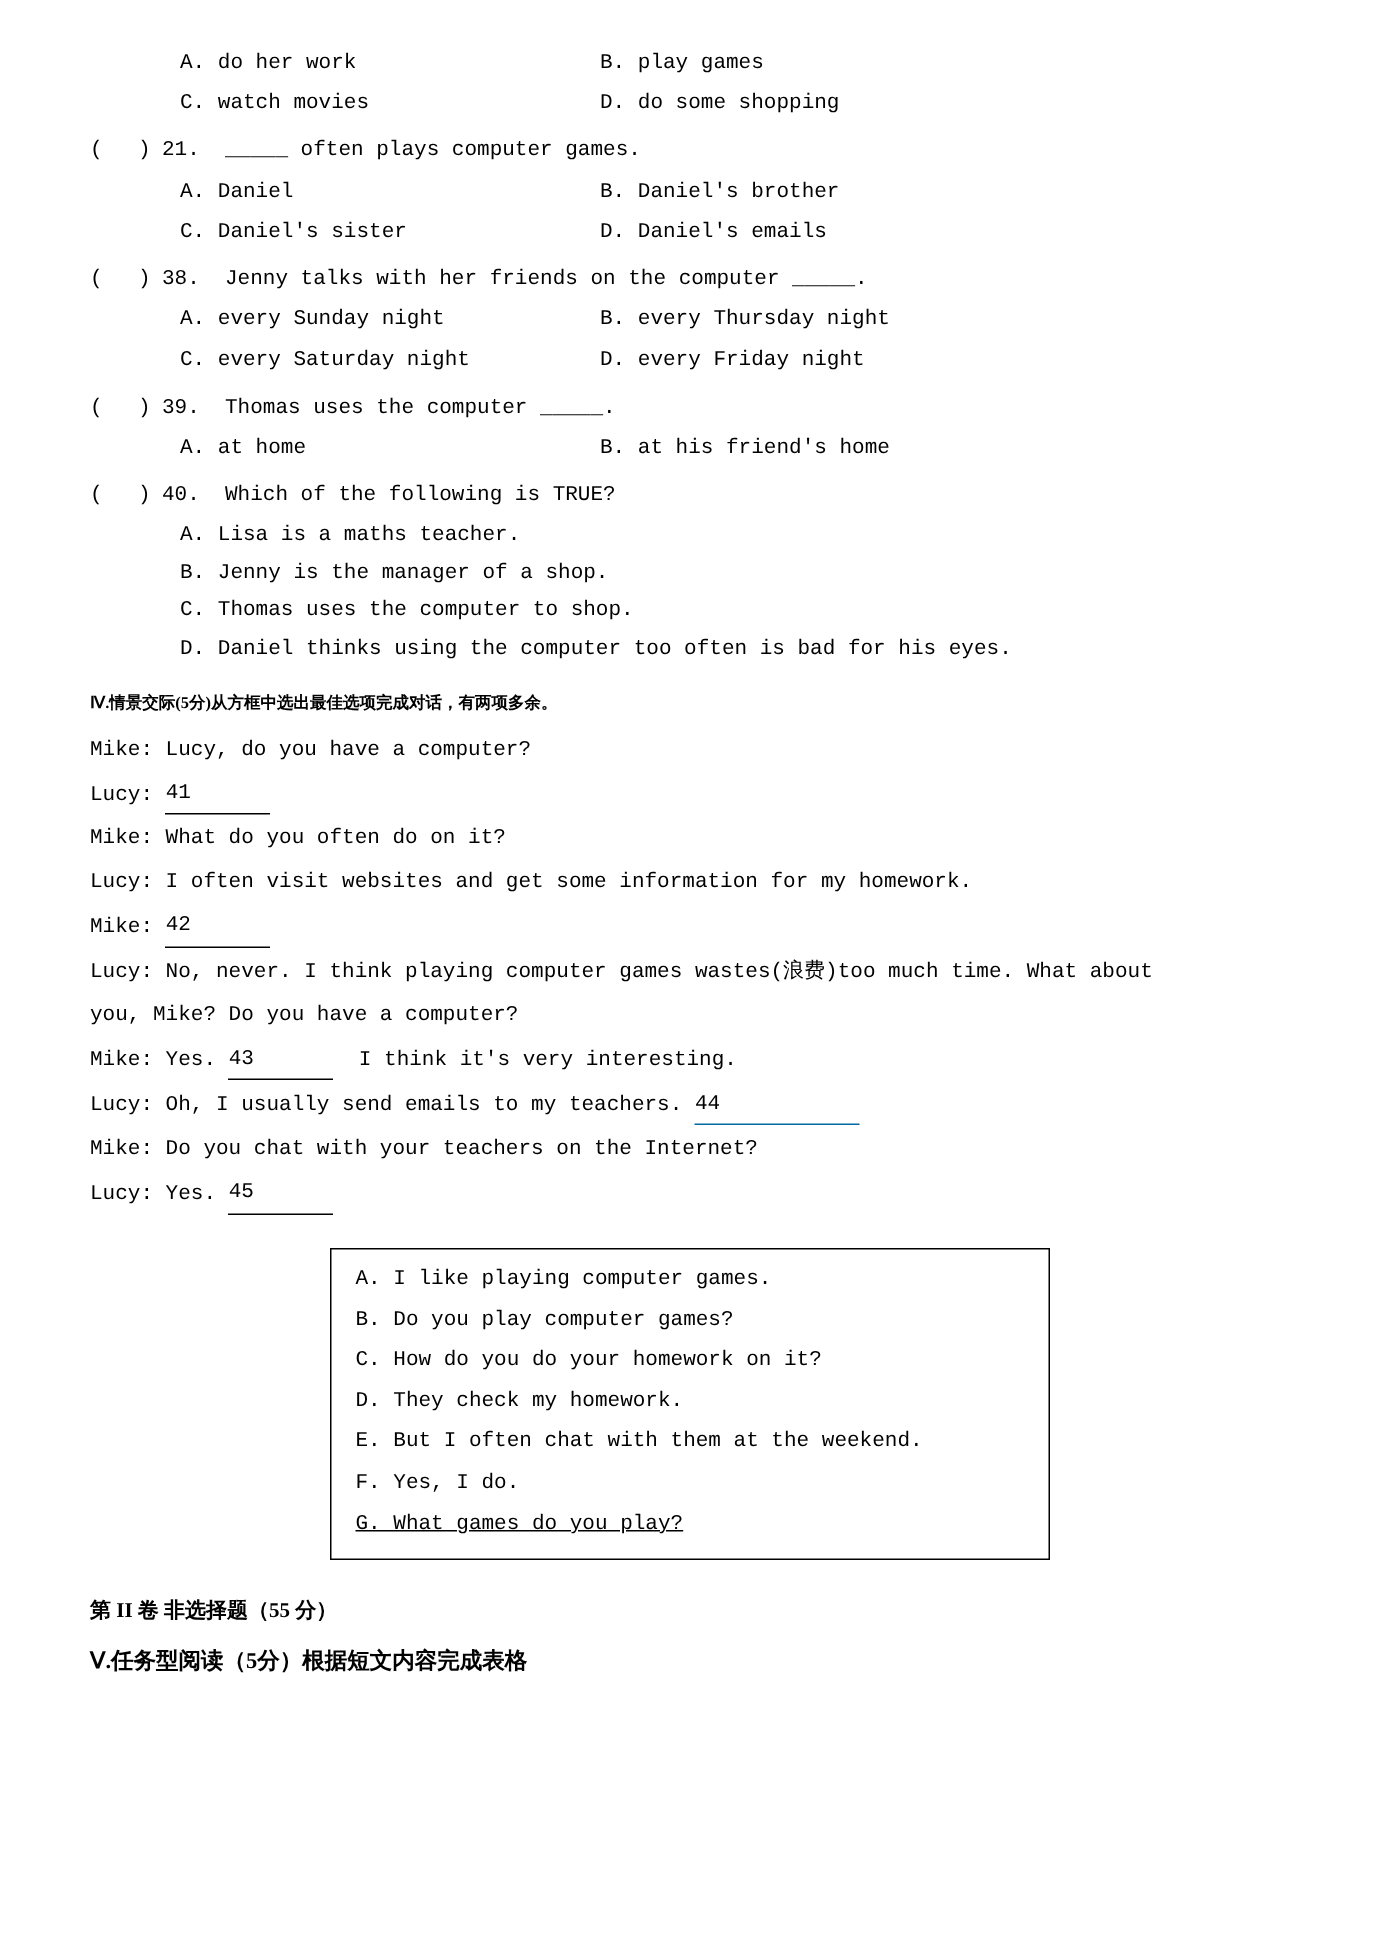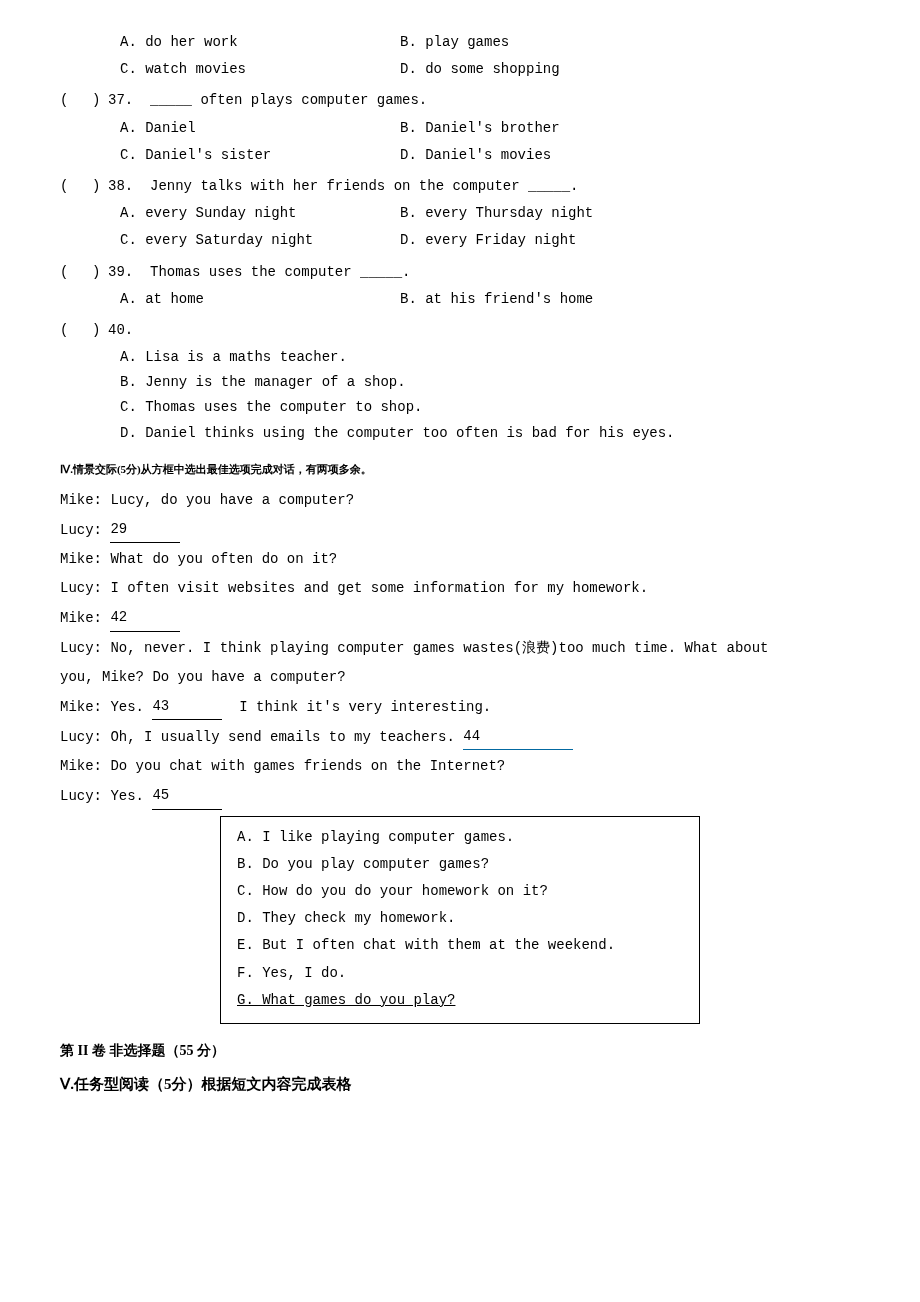--- a/index.html
+++ b/index.html
@@ -60,21 +60,21 @@
       vertical-align: bottom;
     }
     .blank-long {
       display: inline-block;
       border-bottom: 1px solid #0369a1;
       min-width: 110px;
       vertical-align: bottom;
     }
     .choice-box {
       border: 1px solid #000;
-      margin: 6px auto;
+      margin: 22px auto;
       width: 480px;
       padding: 8px 16px 8px 16px;
     }
     .choice-box-item {
       font-family: "Courier New", Courier, monospace;
       font-size: 14px;
       margin-bottom: 2px;
     }
     .section-ii {
       text-align: left;
@@ -104,30 +104,30 @@
     <span class="option mono">C.  watch movies</span>
     <span class="option mono">D.  do some shopping</span>
   </div>
 </div>
 
 <div class="question-block">
   <div class="q-line">
     <span class="paren mono">(</span>
     <span style="min-width:16px;display:inline-block;">&nbsp;</span>
     <span class="paren mono">)</span>
-    <span class="q-num mono">37.</span>
+    <span class="q-num mono">21.</span>
     <span class="mono">_____ often plays computer games.</span>
   </div>
   <div class="options-row">
     <span class="option mono">A.  Daniel</span>
     <span class="option mono">B.  Daniel's brother</span>
   </div>
   <div class="options-row">
     <span class="option mono">C.  Daniel's sister</span>
-    <span class="option mono">D.  Daniel's movies</span>
+    <span class="option mono">D.  Daniel's emails</span>
   </div>
 </div>
 
 <div class="question-block">
   <div class="q-line">
     <span class="paren mono">(</span>
     <span style="min-width:16px;display:inline-block;">&nbsp;</span>
     <span class="paren mono">)</span>
     <span class="q-num mono">38.</span>
     <span class="mono">Jenny talks with her friends on the computer _____.</span>
@@ -155,37 +155,38 @@
     <span class="option mono">B.  at his friend's home</span>
   </div>
 </div>
 
 <div class="question-block">
   <div class="q-line">
     <span class="paren mono">(</span>
     <span style="min-width:16px;display:inline-block;">&nbsp;</span>
     <span class="paren mono">)</span>
     <span class="q-num mono">40.</span>
+    <span class="mono">Which of the following is TRUE?</span>
   </div>
   <div style="margin-left:60px;">
     <div class="mono">A.  Lisa is a maths teacher.</div>
     <div class="mono">B.  Jenny is the manager of a shop.</div>
     <div class="mono">C.  Thomas uses the computer to shop.</div>
     <div class="mono">D.  Daniel thinks using the computer too often is bad for his eyes.</div>
   </div>
 </div>
 
 <div class="section-header">Ⅳ.情景交际(5分)从方框中选出最佳选项完成对话，有两项多余。</div>
 
 <div class="dialog-block">
   <div class="dialog-line mono">
     <span>Mike: Lucy, do you have a computer?</span>
   </div>
   <div class="dialog-line mono">
-    <span>Lucy: <span class="blank">29</span></span>
+    <span>Lucy: <span class="blank">41</span></span>
   </div>
   <div class="dialog-line mono">
     <span>Mike: What do you often do on it?</span>
   </div>
   <div class="dialog-line mono">
     <span>Lucy: I often visit websites and get some information for my homework.</span>
   </div>
   <div class="dialog-line mono">
     <span>Mike: <span class="blank">42</span></span>
   </div>
@@ -195,21 +196,21 @@
   <div class="dialog-line mono" style="padding-left:0px;">
     <span>you, Mike? Do you have a computer?</span>
   </div>
   <div class="dialog-line mono">
     <span>Mike: Yes. <span class="blank">43</span> &nbsp;I think it's very interesting.</span>
   </div>
   <div class="dialog-line mono">
     <span>Lucy: Oh, I usually send emails to my teachers. <span class="blank-long">44</span></span>
   </div>
   <div class="dialog-line mono">
-    <span>Mike: Do you chat with games friends on the Internet?</span>
+    <span>Mike: Do you chat with your teachers on the Internet?</span>
   </div>
   <div class="dialog-line mono">
     <span>Lucy: Yes. <span class="blank">45</span></span>
   </div>
 </div>
 
 <div class="choice-box">
   <div class="choice-box-item">A.  I like playing computer games.</div>
   <div class="choice-box-item">B.  Do you play computer games?</div>
   <div class="choice-box-item">C.  How do you do your homework on it?</div>

